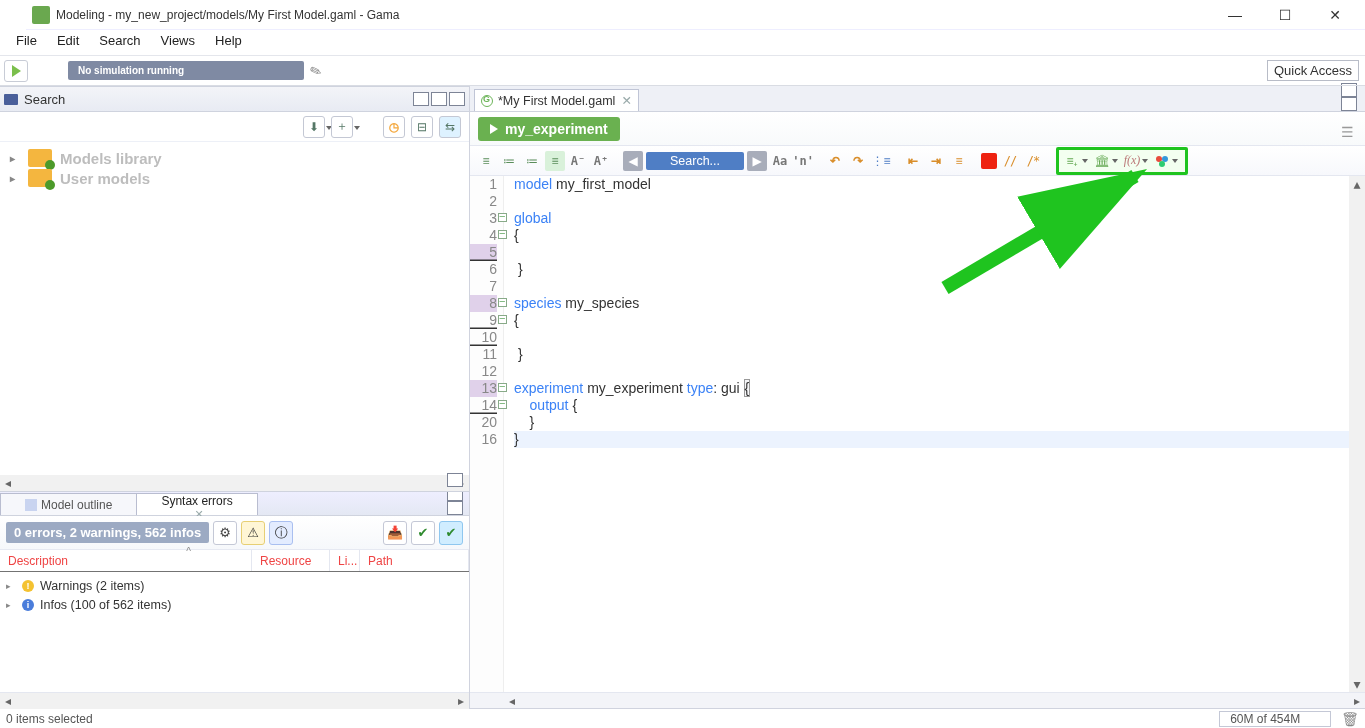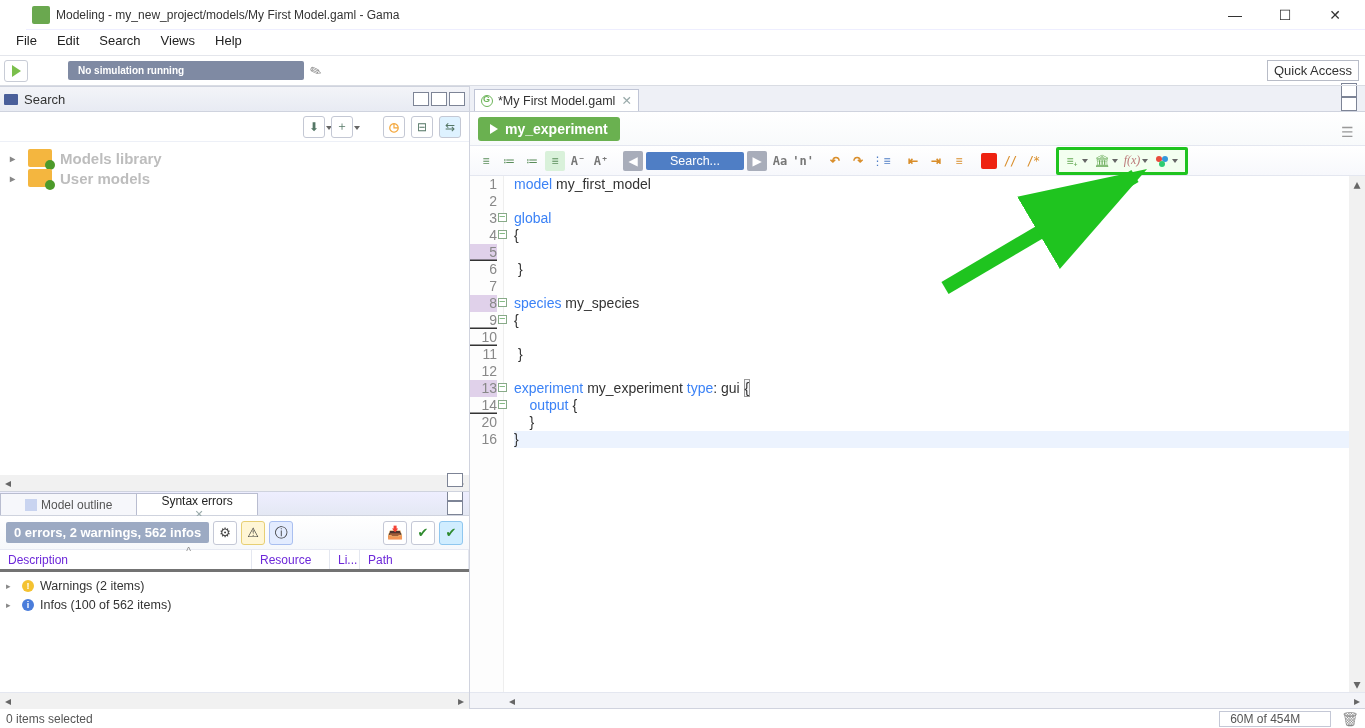--- a/index.html
+++ b/index.html
@@ -63,21 +63,21 @@
 
   .errors-body { flex:1; position:relative; background:#fff; display:flex; flex-direction:column;}
   .errors-toolbar { height:34px; display:flex; align-items:center; padding:0 6px; background:linear-gradient(#fff,#f6f8fb); border-bottom:1px solid #e6e9f2;}
   .err-status { background:#9caac3; color:#fff; padding:3px 8px; font-weight:600; border-radius:2px; font-size:13px;}
   .err-small-btn{ width:24px; height:24px; border:1px solid #c4c8d6; border-radius:3px; background:#fff; margin-left:4px; display:flex; align-items:center; justify-content:center; font-size:13px;}
   .err-small-btn.gear{ color:#444;}
   .err-small-btn.warn{ background:#fff6d5; border-color:#e7cf74;}
   .err-small-btn.info{ background:#e3ecff; border-color:#a9bff0;}
   .err-small-btn.ok{ color:#2f8b2f;}
   .err-small-btn.okfill{ background:#d0edff; border-color:#8fc7ef; color:#2f8b2f;}
-  .err-cols { height:22px; display:flex; align-items:center; border-bottom:3px solid #737373; font-size:12px; color:#6d28d9;}
+  .err-cols { height:22px; display:flex; align-items:center; border-bottom:1px solid #737373; font-size:12px; color:#ef4444;}
   .err-cols .col{ padding:0 8px; border-right:1px solid #e4e7f0; height:100%; display:flex; align-items:center;}
   .err-cols .col.desc{ width:252px; position:relative;}
   .err-cols .col.desc::after{content:"^"; position:absolute; right:60px; top:-4px; color:#888; font-size:10px;}
   .err-cols .col.res{ width:78px;}
   .err-cols .col.li{ width:30px;}
   .err-cols .col.path{ flex:1;}
   .err-list{ padding:4px 6px;}
   .err-row{ display:flex; align-items:center; height:19px; font-size:12.5px; color:#333;}
   .err-row .ar { width:10px; color:#888; font-size:9px;}
   .err-row .dot{ width:12px; height:12px; border-radius:50%; margin:0 6px; display:flex; align-items:center; justify-content:center; color:#fff; font-size:9px; font-weight:bold;}

